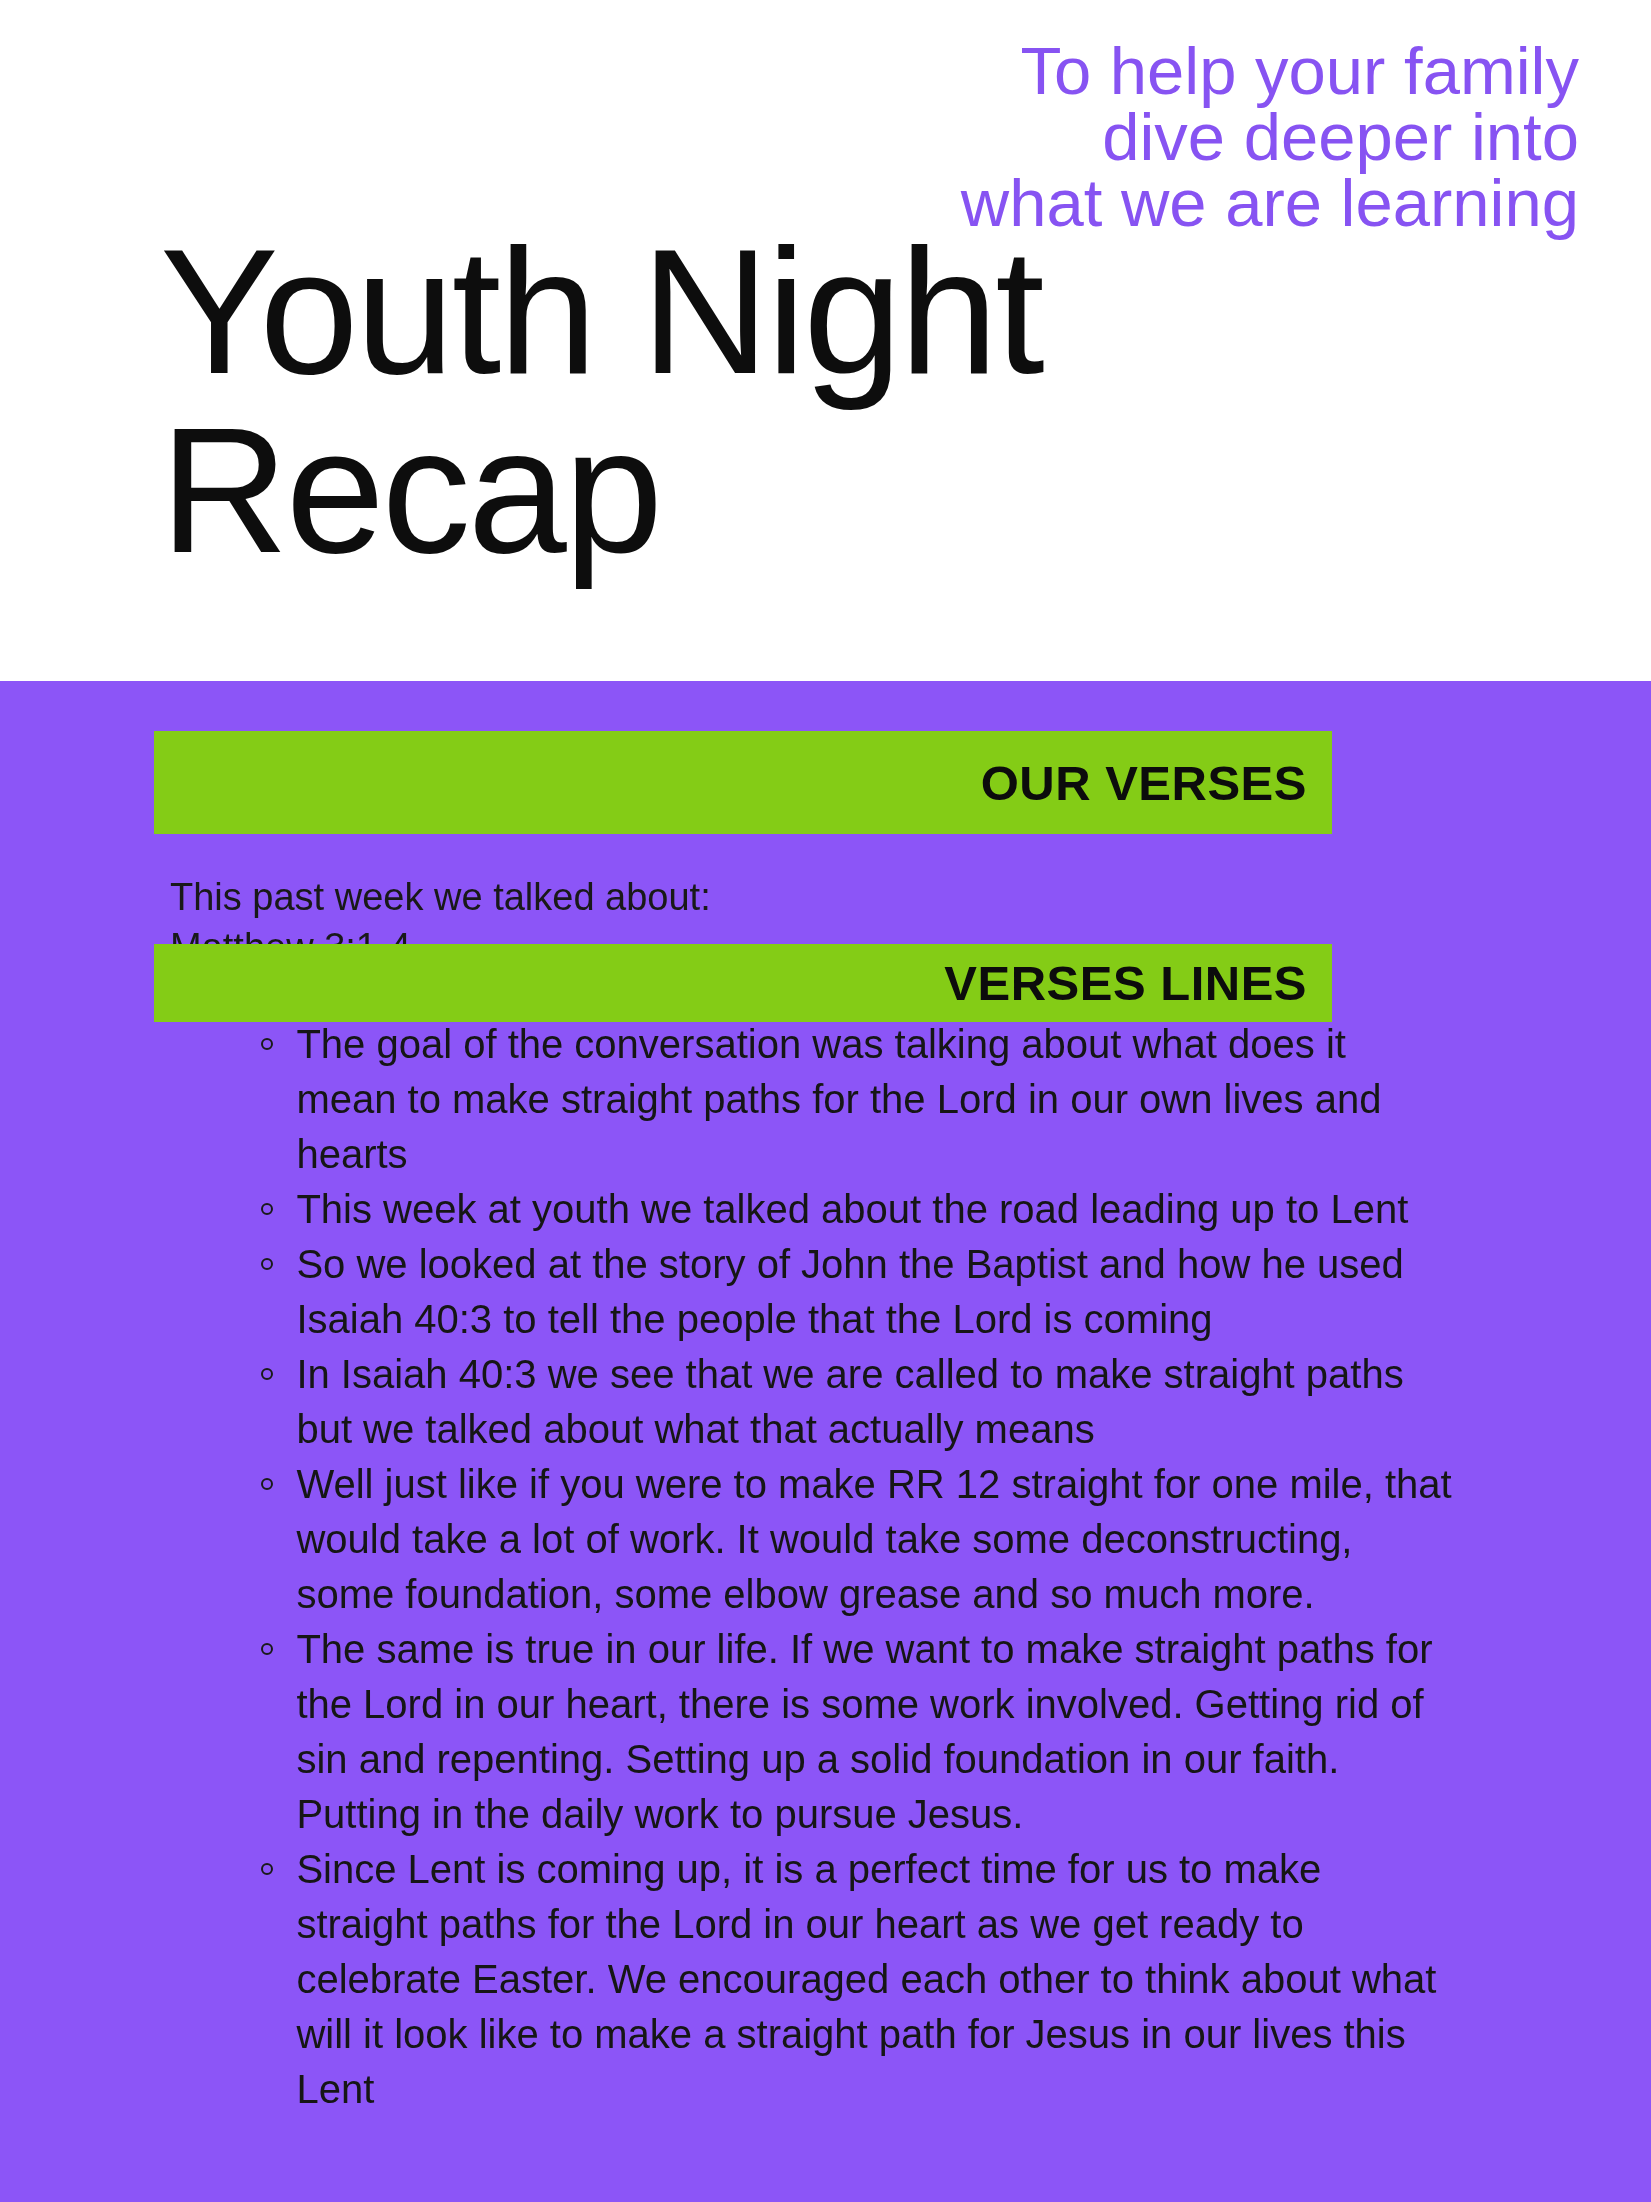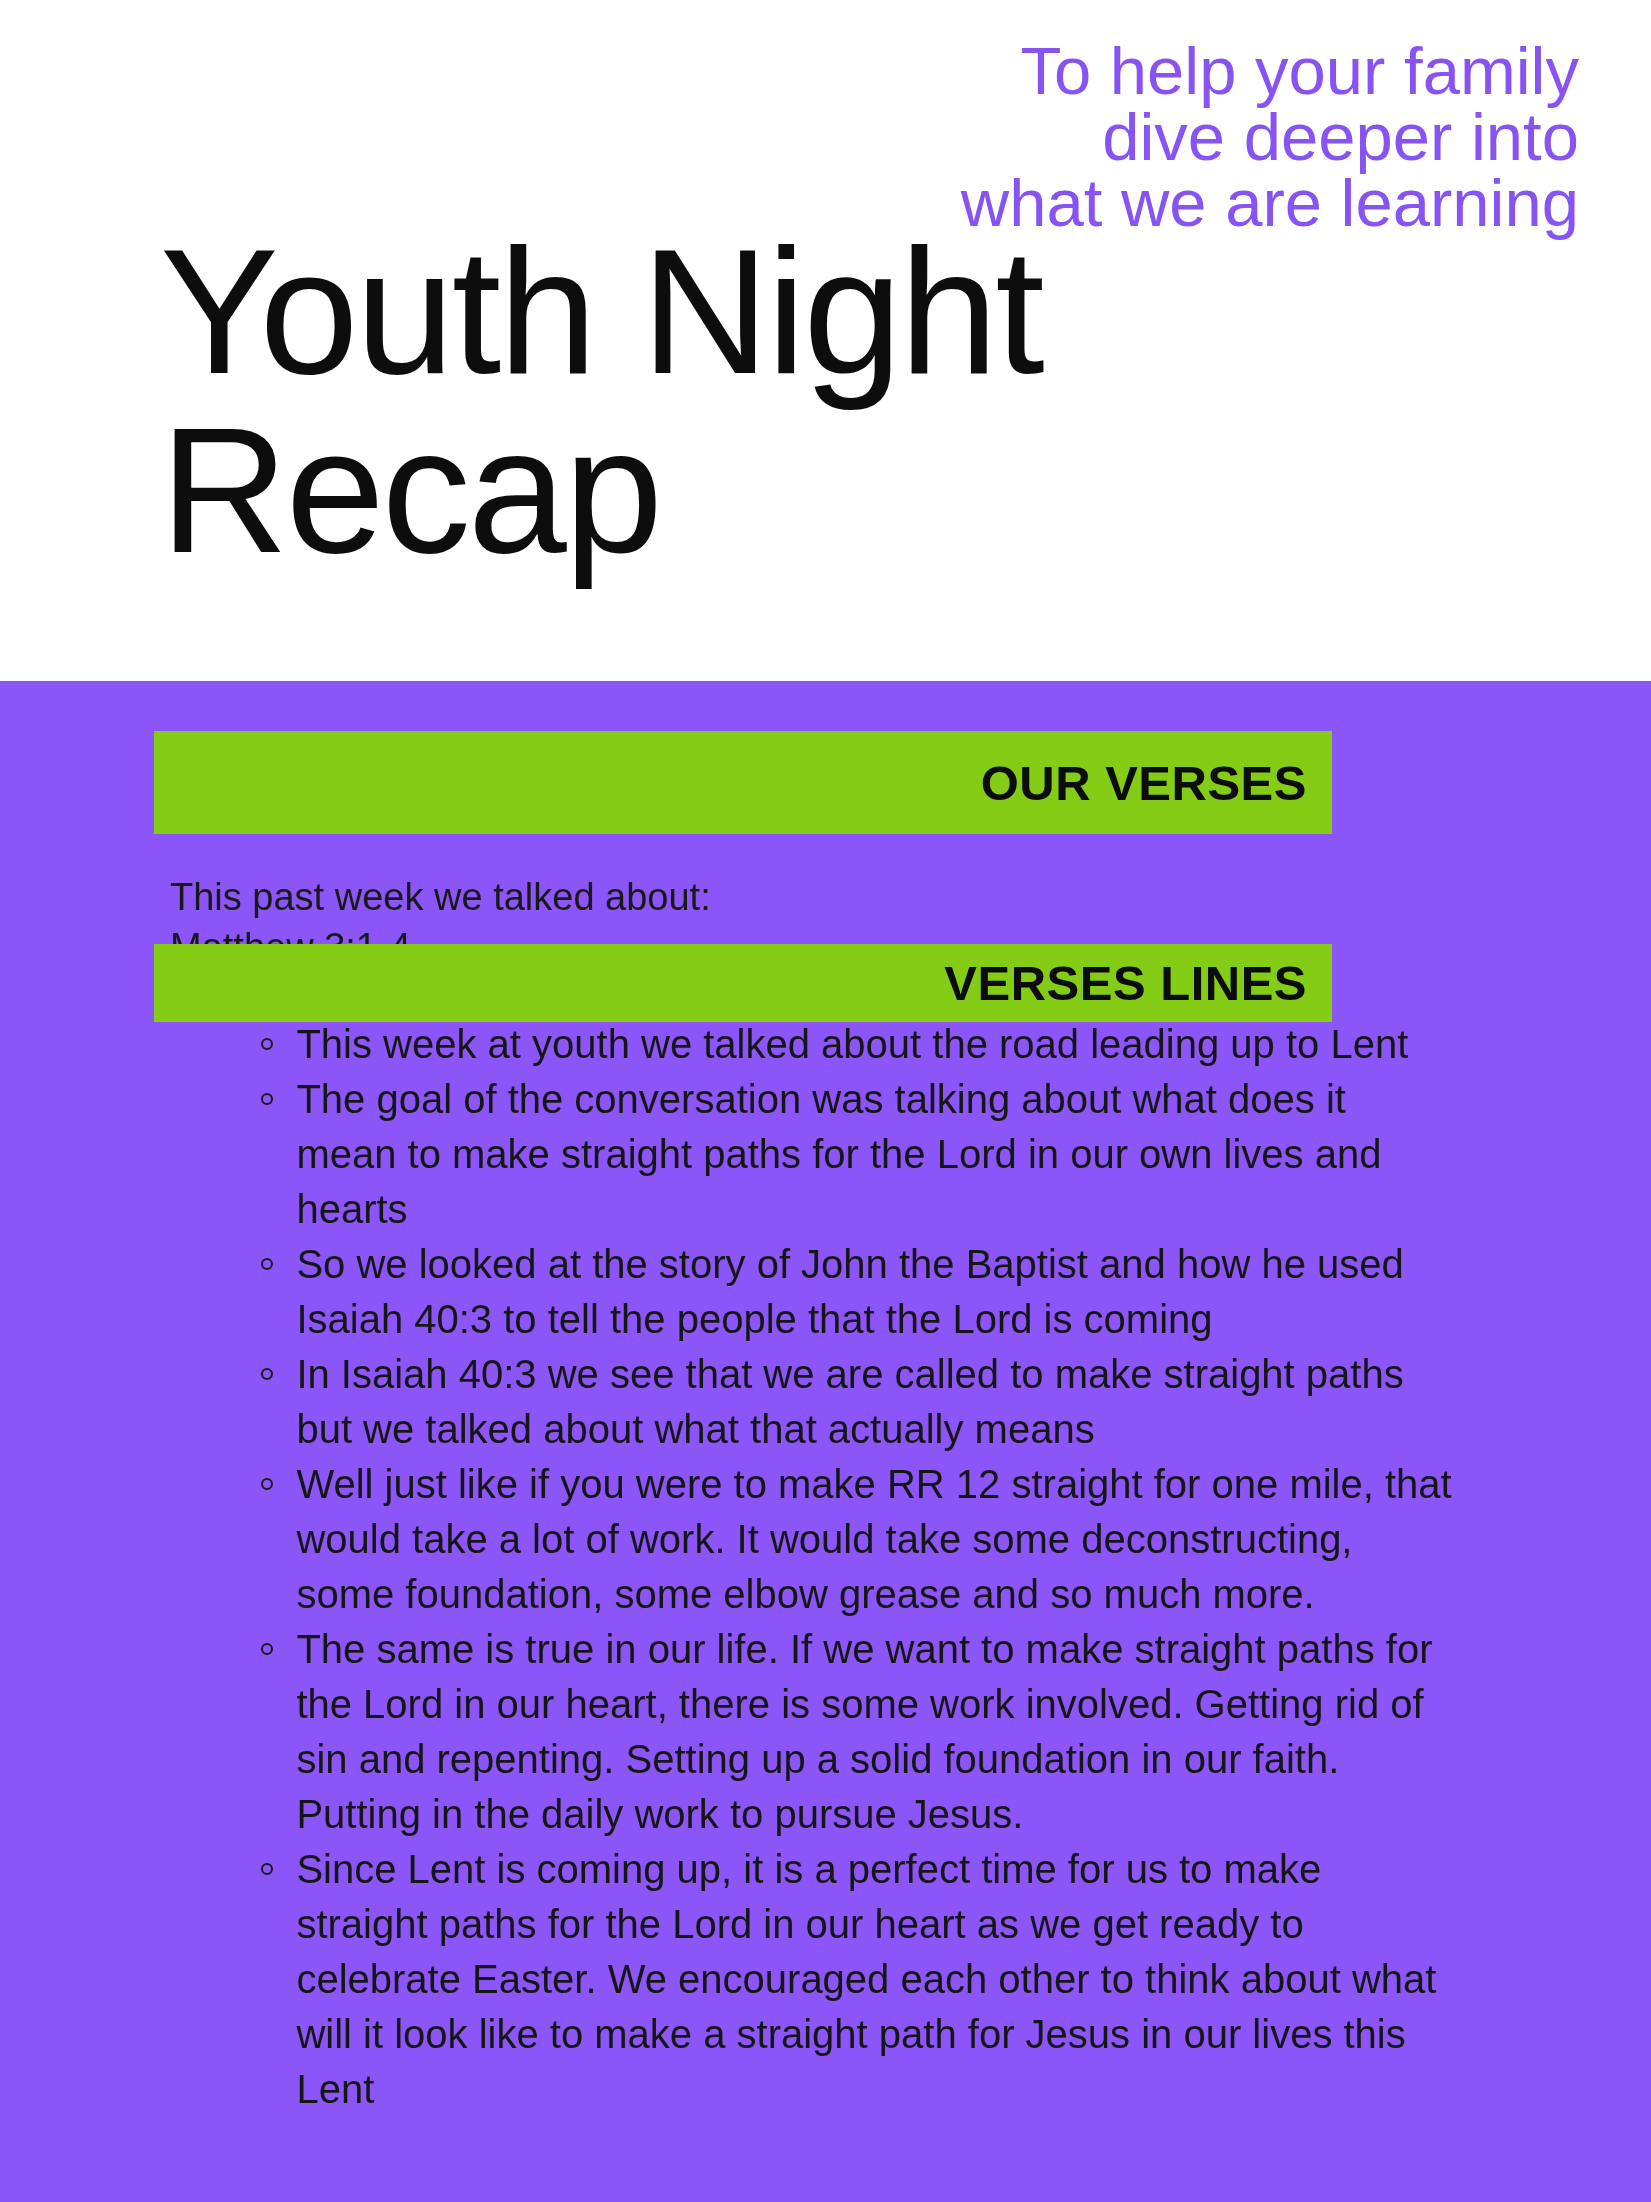--- a/index.html
+++ b/index.html
@@ -112,27 +112,27 @@
   <div class="verses-text">This past week we talked about:
 Matthew 3:1-4</div>
 
   <div class="section-bar bar-bottom">
     <span class="bar-label">VERSES LINES</span>
   </div>
 
   <div class="bullet-list">
     <div class="bullet-row">
       <span class="ring"></span>
-      <div class="bullet-text">This week at youth we talked about the road leading up to Lent</div>
+      <div class="bullet-text">The goal of the conversation was talking about what does it
+mean to make straight paths for the Lord in our own lives and
+hearts</div>
     </div>
     <div class="bullet-row">
       <span class="ring"></span>
-      <div class="bullet-text">The goal of the conversation was talking about what does it
-mean to make straight paths for the Lord in our own lives and
-hearts</div>
+      <div class="bullet-text">This week at youth we talked about the road leading up to Lent</div>
     </div>
     <div class="bullet-row">
       <span class="ring"></span>
       <div class="bullet-text">So we looked at the story of John the Baptist and how he used
 Isaiah 40:3 to tell the people that the Lord is coming</div>
     </div>
     <div class="bullet-row">
       <span class="ring"></span>
       <div class="bullet-text">In Isaiah 40:3 we see that we are called to make straight paths
 but we talked about what that actually means</div>

